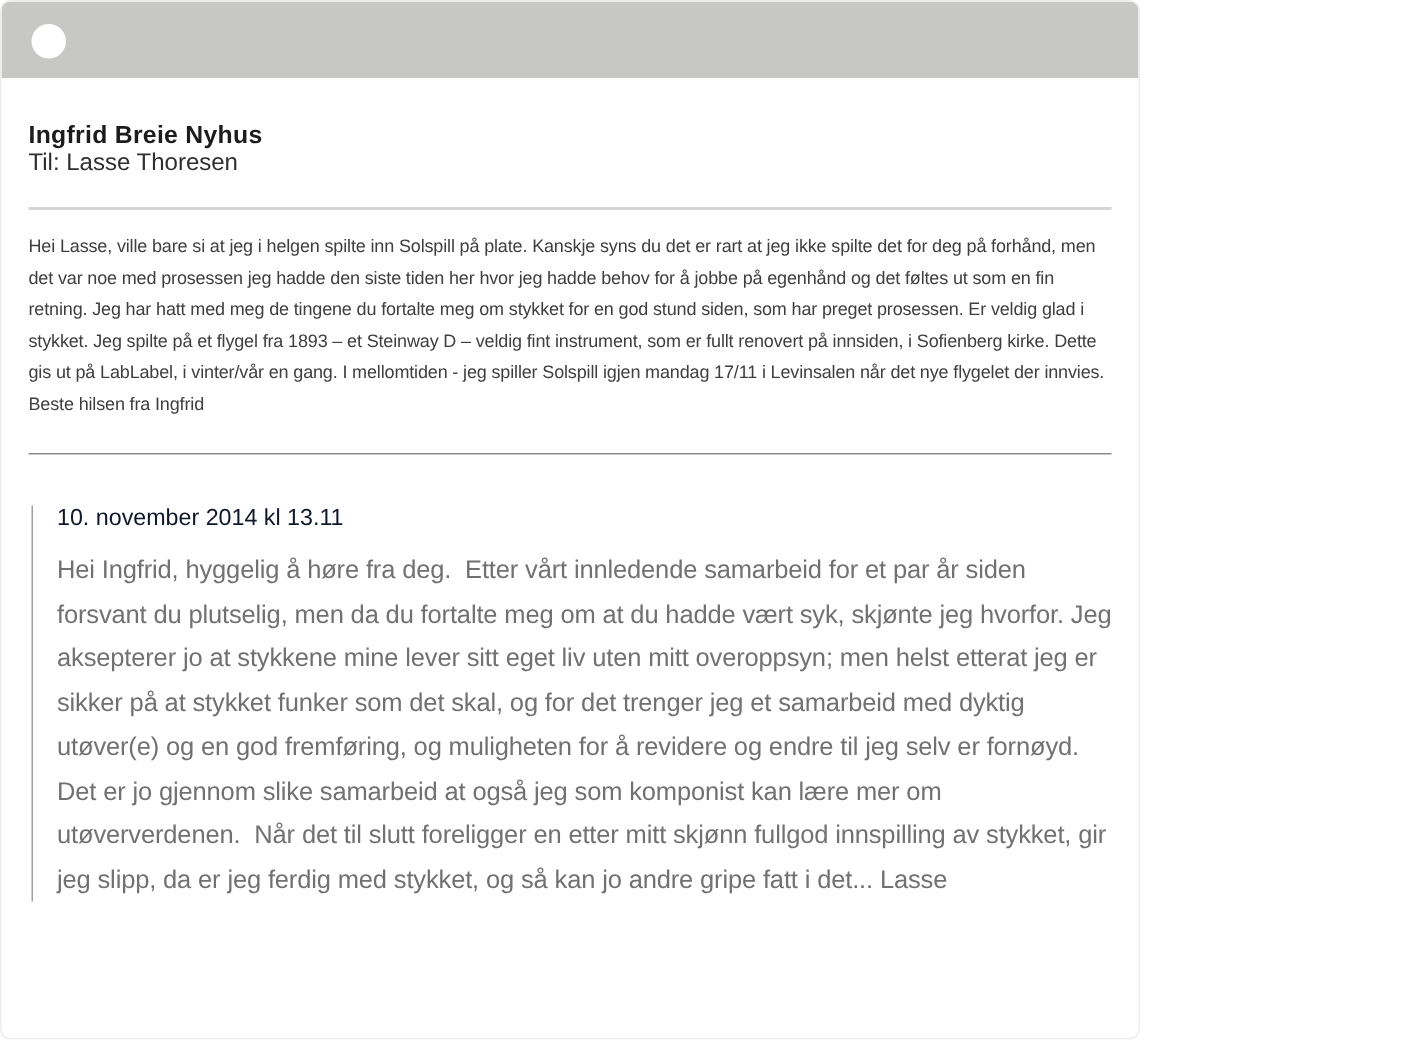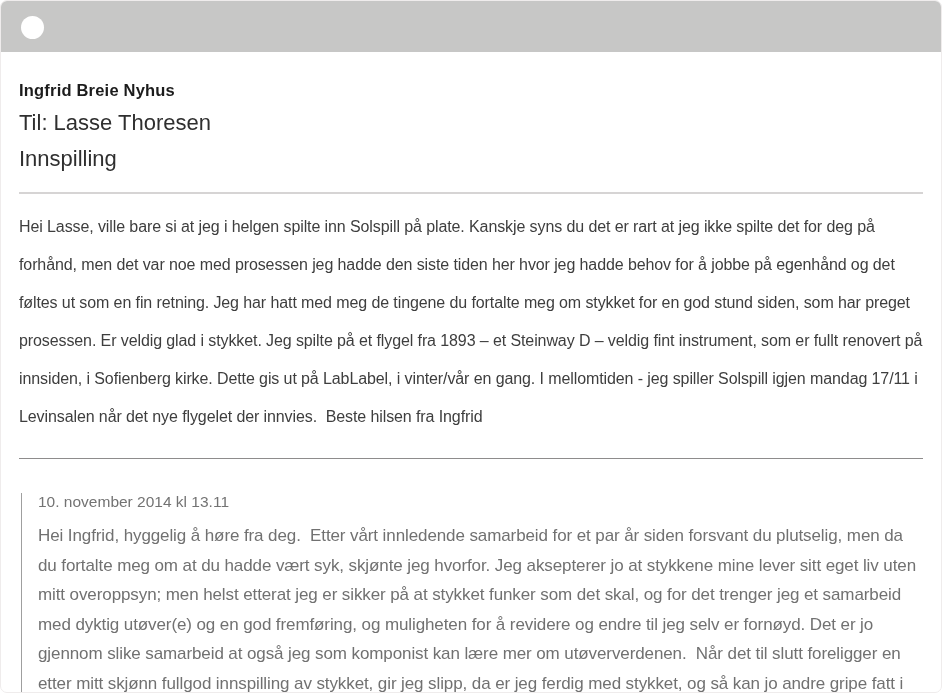--- a/index.html
+++ b/index.html
@@ -5,21 +5,21 @@
   :root{
     --titlebar:#c7c7c6;
     --body_text:#3e3e3e;
     --quote_text:#717171;
     --heading_text:#1c1c1c;
   }
   *{box-sizing:border-box;}
   html,body{margin:0;padding:0;background:#fff;}
   body{font-family:"Liberation Sans", sans-serif;}
   .window{
-    width:942px;height:693px;
+    width:760px;height:693px;
     background:#fff;
     border:1px solid #efecec;
     border-radius:7px;
     overflow:hidden;
     position:relative;
   }
   .titlebar{
     height:51px;
     background:var(--titlebar);
   }
@@ -34,41 +34,41 @@
     margin-top:29px;
   }
   .sender{
     font-size:16.5px;font-weight:700;color:var(--heading_text);
     letter-spacing:.2px;
   }
   .date{
     font-size:15.5px;color:#3c3c3c;
   }
   .to,.subject{
-    font-size:22px;color:#2f2f2f;margin-top:10px;
+    font-size:16px;color:#2f2f2f;
   }
   .sep1{
     border:none;border-top:2px solid #d6d4d4;margin:20px 0 0 0;
   }
   .body-text{
-    font-size:16px;line-height:38px;color:var(--body_text);
+    font-size:12px;line-height:21px;color:var(--body_text);
     margin:14px 0 0 0;
     white-space:pre-wrap;
     letter-spacing:-0.1px;
   }
   .sep2{
     border:none;border-top:1px solid #8e8c8c;margin:22px 0 0 0;
   }
   .quote{
     margin:34px 0 0 2px;
     padding-left:16px;
     border-left:1px solid #9f9f9f;
   }
   .quote-date{
-    font-size:15.5px;color:#737373;
+    font-size:15.5px;color:#0f172a;
   }
   .quote-body{
     font-size:17px;line-height:29.5px;color:var(--quote_text);
     margin:10px 0 0 0;
     white-space:pre-wrap;
     letter-spacing:-0.1px;
   }
 </style>
 </head>
 <body>
@@ -79,21 +79,20 @@
     <div class="titlebar-circle"></div>
   </div>
 
   <div class="content">
 
     <div class="header">
       <div class="header-top">
         <div class="sender">Ingfrid Breie Nyhus</div>
       </div>
       <div class="to">Til: Lasse Thoresen</div>
-      <div class="subject">Innspilling</div>
     </div>
 
     <hr class="sep1">
 
     <p class="body-text">Hei Lasse, ville bare si at jeg i helgen spilte inn Solspill på plate. Kanskje syns du det er rart at jeg ikke spilte det for deg på forhånd, men det var noe med prosessen jeg hadde den siste tiden her hvor jeg hadde behov for å jobbe på egenhånd og det føltes ut som en fin retning. Jeg har hatt med meg de tingene du fortalte meg om stykket for en god stund siden, som har preget prosessen. Er veldig glad i stykket. Jeg spilte på et flygel fra 1893 – et Steinway D – veldig fint instrument, som er fullt renovert på innsiden, i Sofienberg kirke. Dette gis ut på LabLabel, i vinter/vår en gang. I mellomtiden - jeg spiller Solspill igjen mandag 17/11 i Levinsalen når det nye flygelet der innvies.  Beste hilsen fra Ingfrid</p>
 
     <hr class="sep2">
 
     <blockquote class="quote">
       <div class="quote-date">10. november 2014 kl 13.11</div>

